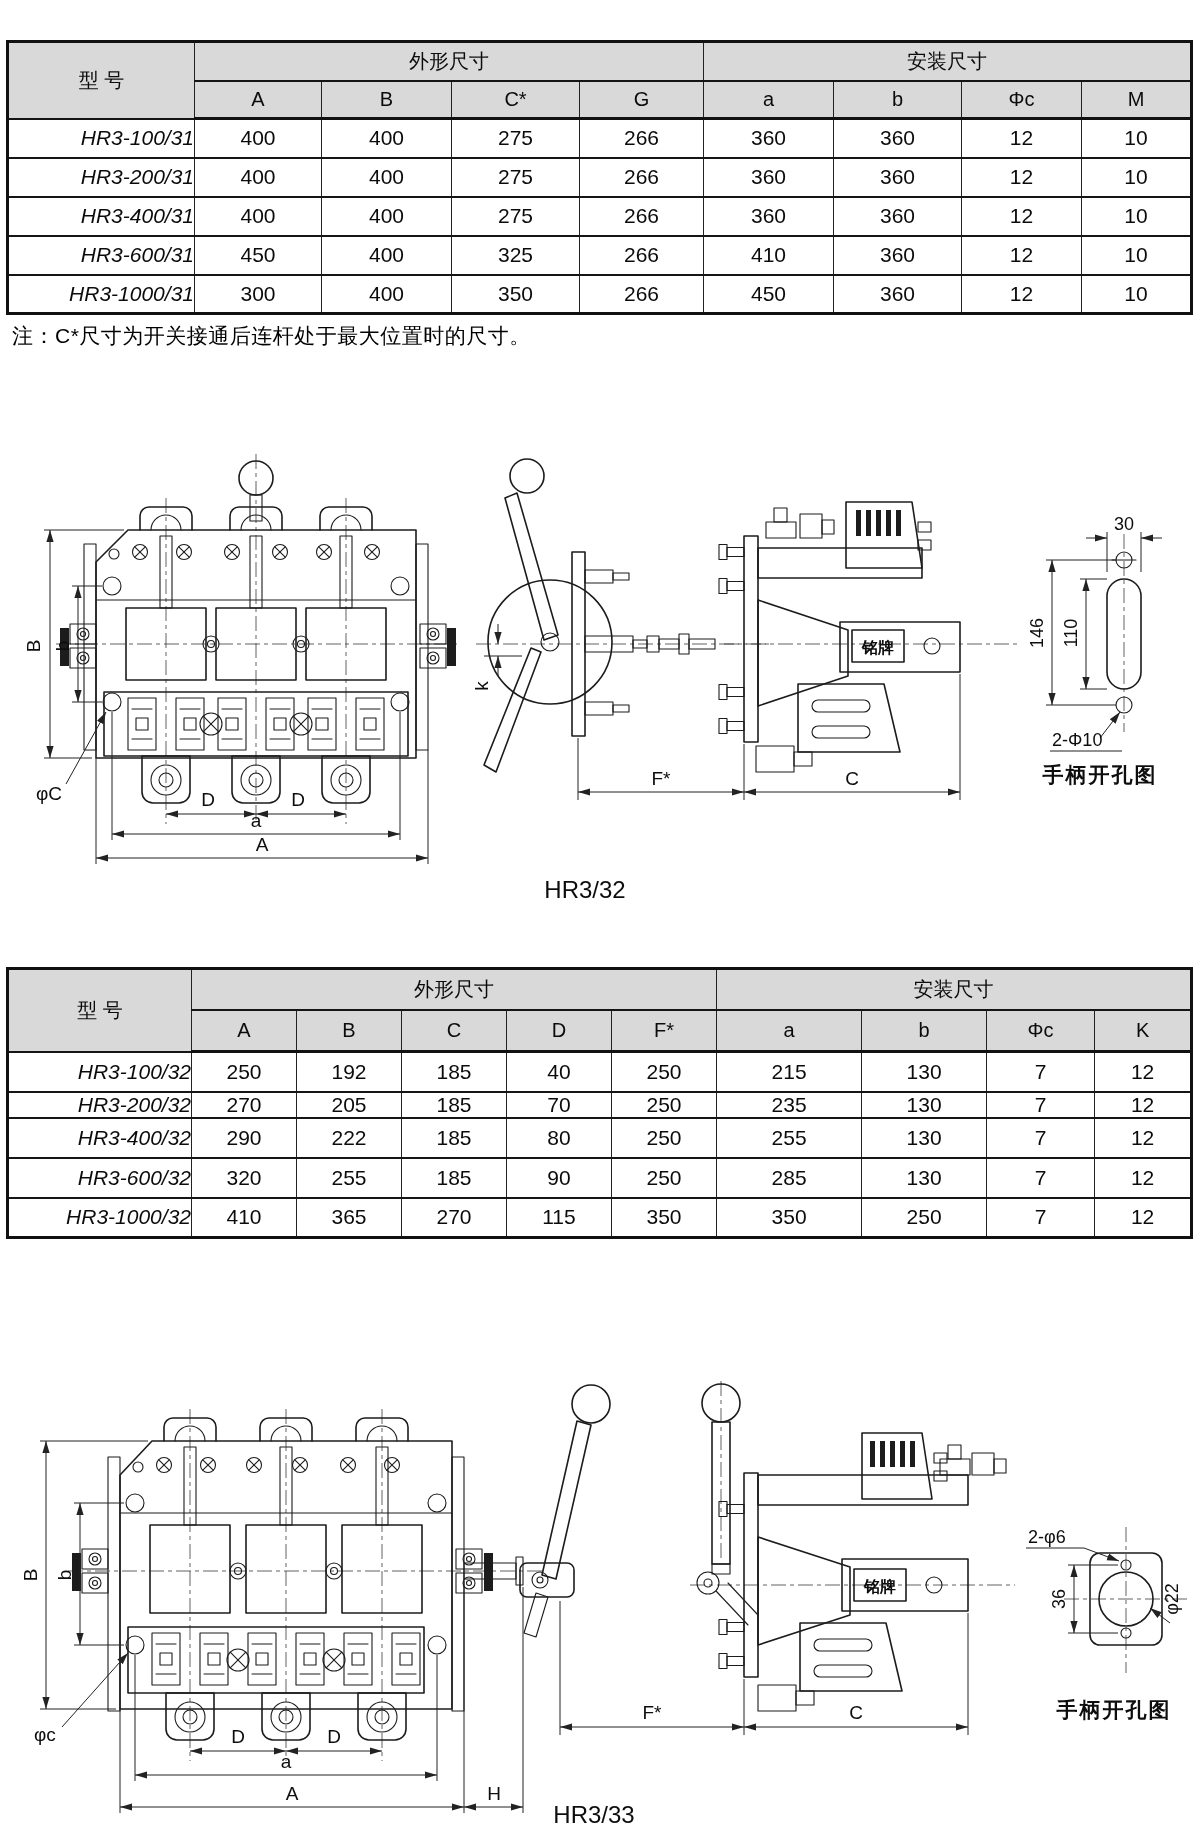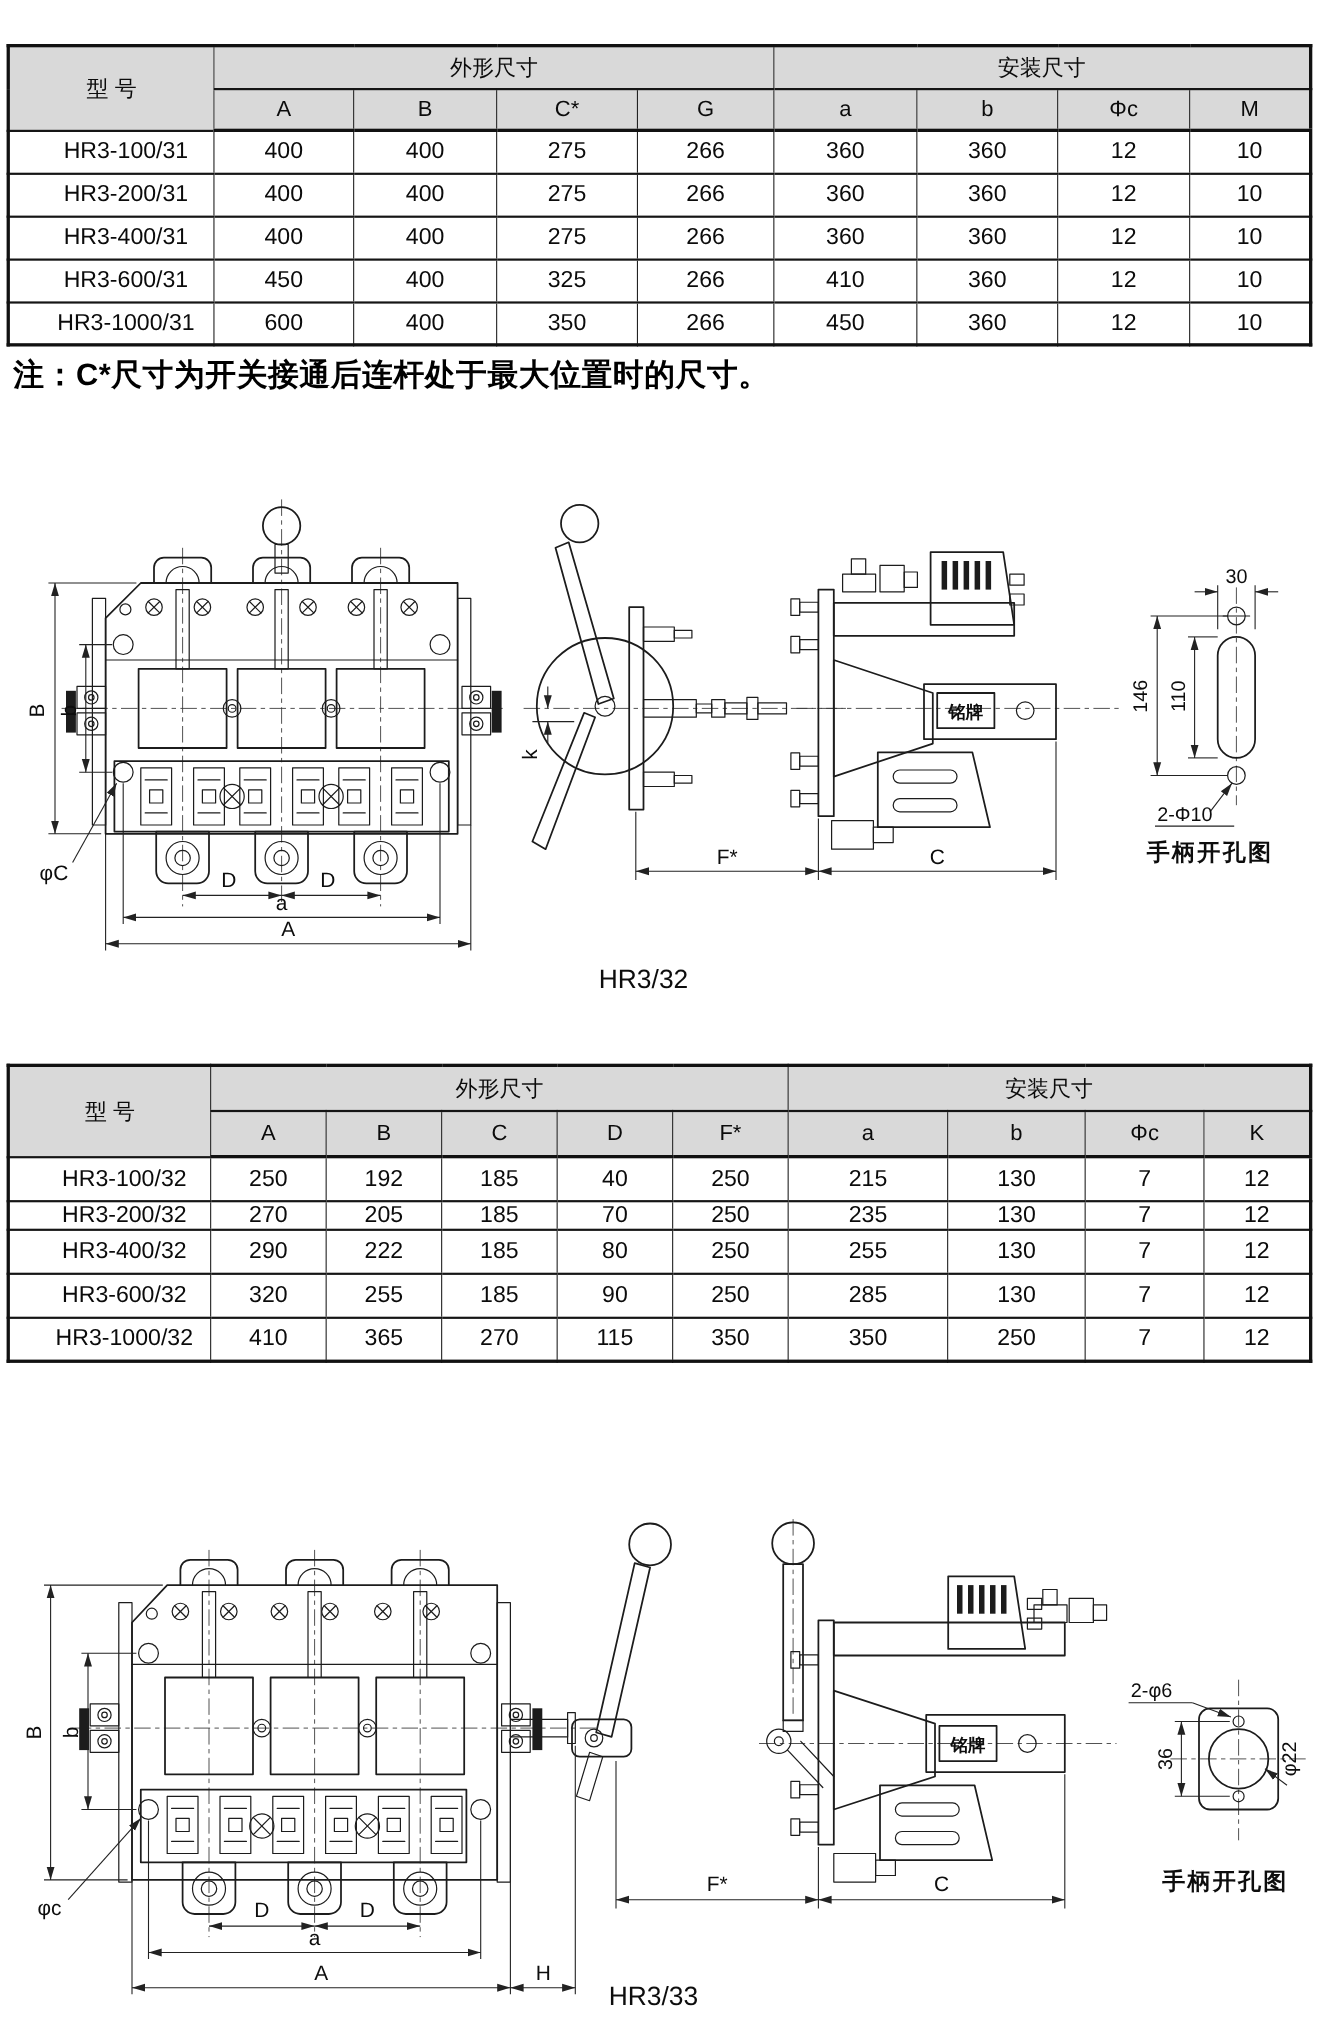--- a/index.html
+++ b/index.html
@@ -5,22 +5,22 @@
   html,body{margin:0;padding:0;background:#e8e8e8;}
   #page{position:relative;width:1200px;height:1844px;background:#ffffff;overflow:hidden;
         font-family:"Liberation Sans","DejaVu Sans",sans-serif;color:#111;padding-left:36px;}
   table.spec{position:absolute;border-collapse:collapse;table-layout:fixed;background:#fff;
              border:3px solid #111;}
   table.spec td{border-left:1.5px solid #222;border-right:1.5px solid #222;
                 border-top:2.2px solid #151515;border-bottom:2.2px solid #151515;
                 font-size:21px;text-align:center;padding:0;color:#0b0b0b;overflow:hidden;white-space:nowrap;}
   table.spec tr.hd td{background:#d9d9d9;font-size:20px;}
   table.spec tr.sub td{border-bottom:3px solid #111;}
-  table.spec td.model{text-align:center;padding-left:26px;}
-  .note{position:absolute;font-size:28px;font-weight:bold;color:#000;letter-spacing:.5px;}
+  table.spec td.model{text-align:right;padding-left:26px;font-style:italic;}
+  .note{position:absolute;font-size:21px;font-weight:normal;color:#000;letter-spacing:.5px;}
   svg{position:absolute;left:0;}
   svg text{font-family:"Liberation Sans","DejaVu Sans",sans-serif;fill:#0d0d0d;}
   .ol{fill:none;stroke:#1c1c1c;stroke-width:1.6;stroke-linejoin:round;stroke-linecap:round;}
   .tl{stroke-width:1.1;}
   .fd{fill:#1c1c1c;stroke:none;}
   .cl{fill:none;stroke:#3a3a3a;stroke-width:.8;stroke-dasharray:15 4 4 4;}
   .dim{fill:none;stroke:#222;stroke-width:1;}
   text.dl{font-size:18px;}
   text.dn{font-size:19px;}
   text.cap{font-size:21px;font-weight:bold;letter-spacing:2px;}
@@ -99,21 +99,21 @@
           <td>400</td>
       <td>325</td>
           <td>266</td>
       <td>410</td>
           <td>360</td>
       <td>12</td>
           <td>10</td>
     </tr>
     <tr style="height:39px">
       <td class="model">HR3-1000/31</td>
-      <td>600</td>
+      <td>300</td>
           <td>400</td>
       <td>350</td>
           <td>266</td>
       <td>450</td>
           <td>360</td>
       <td>12</td>
           <td>10</td>
     </tr>
   </tbody>
     </table>

